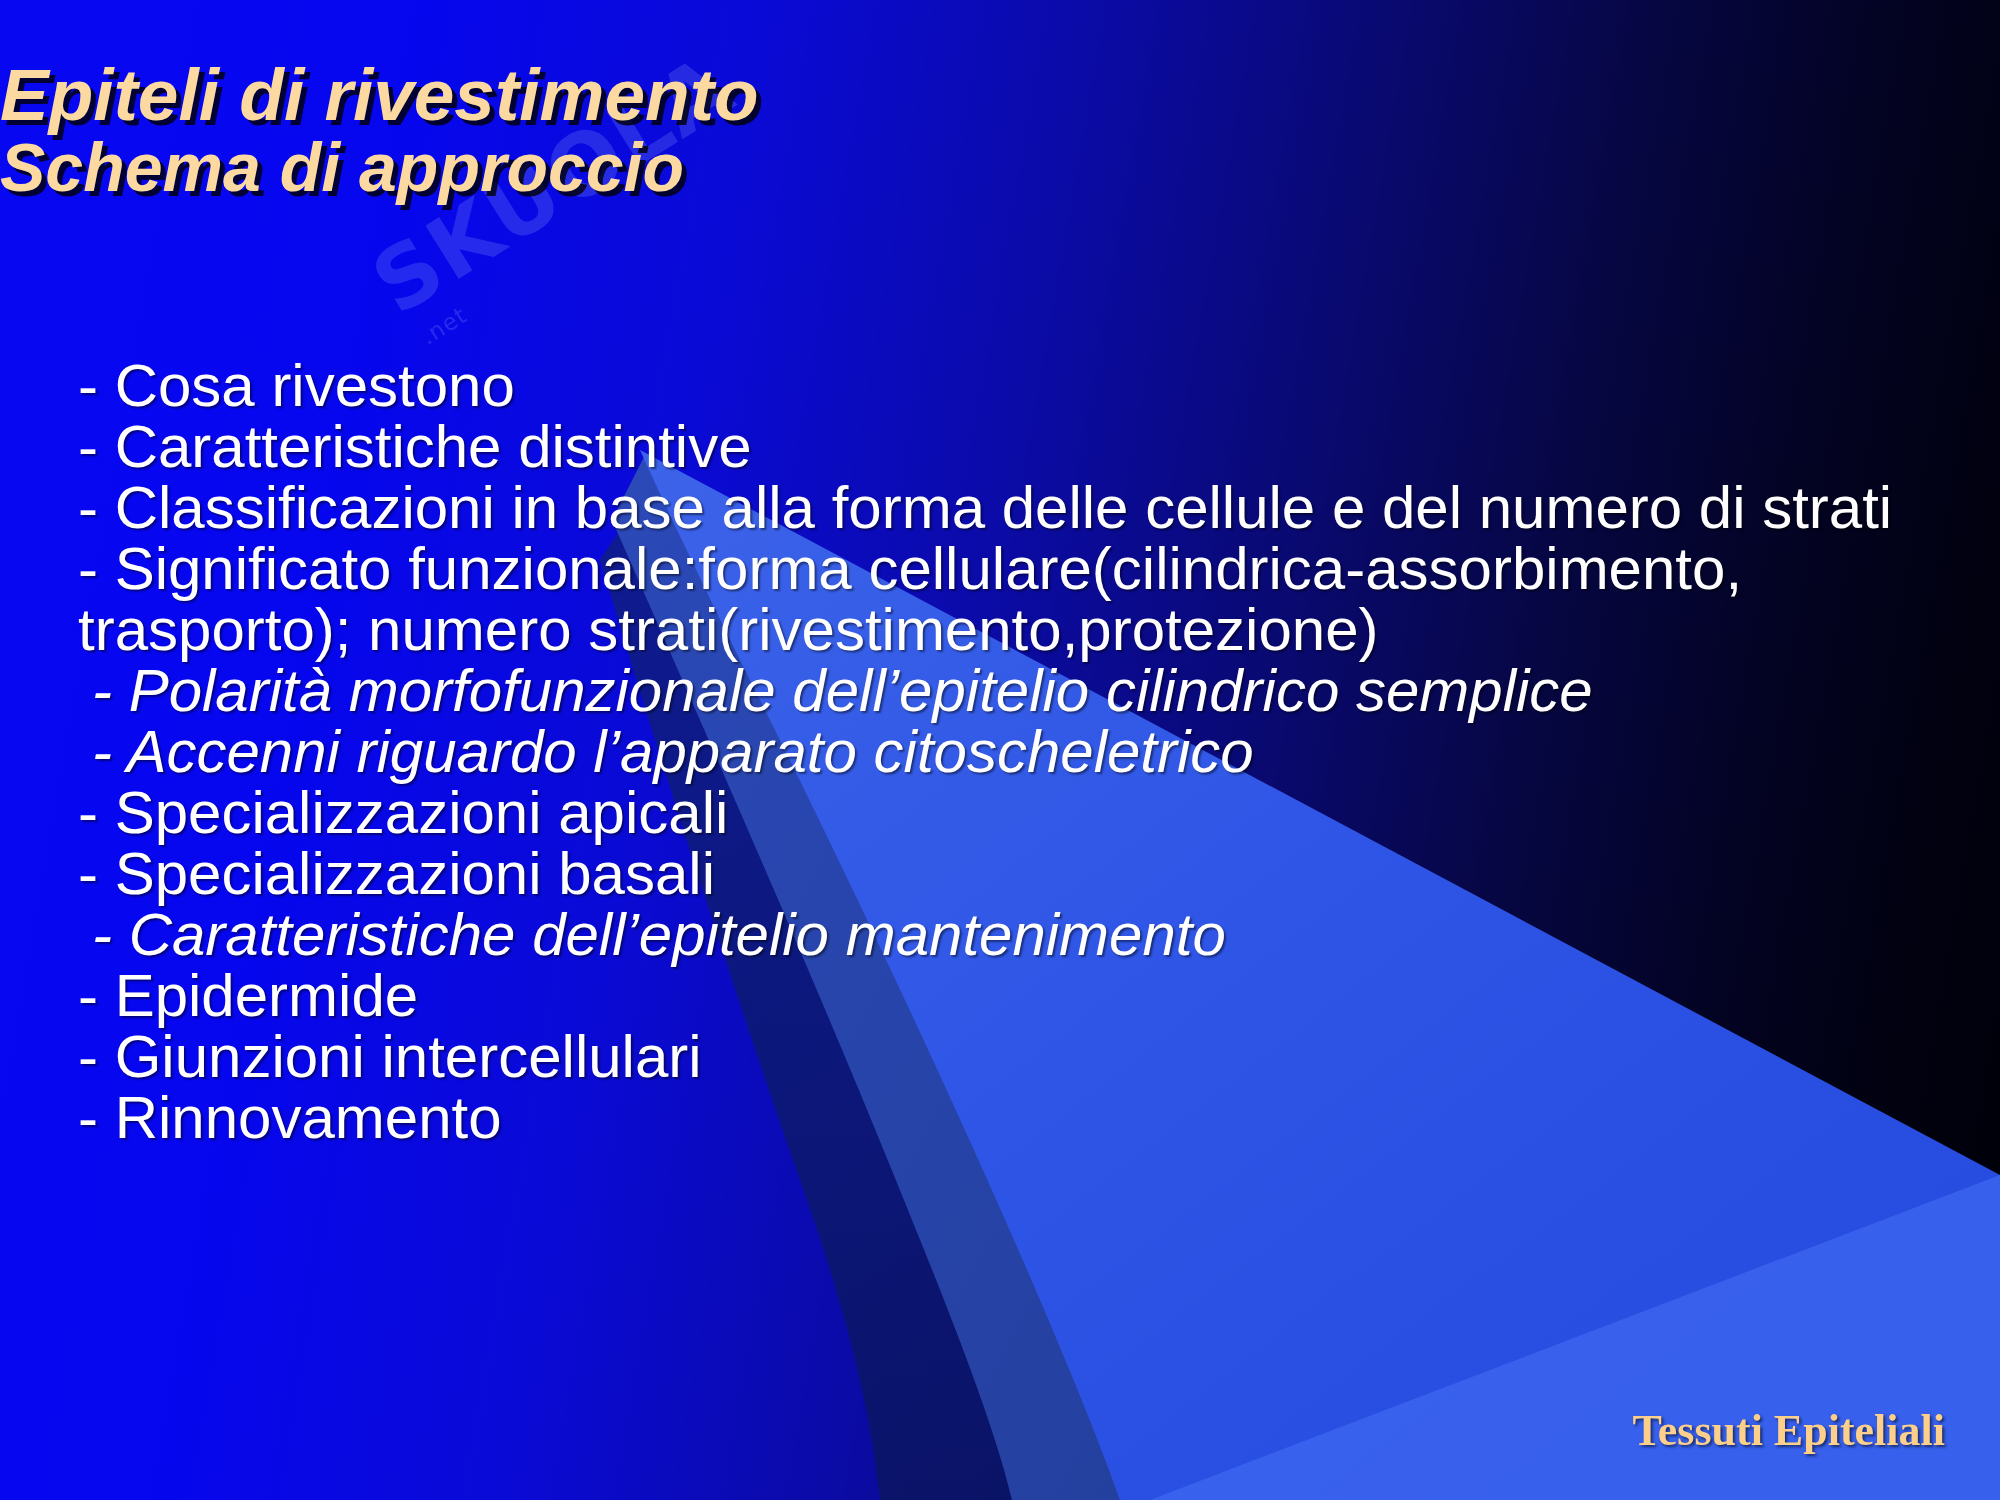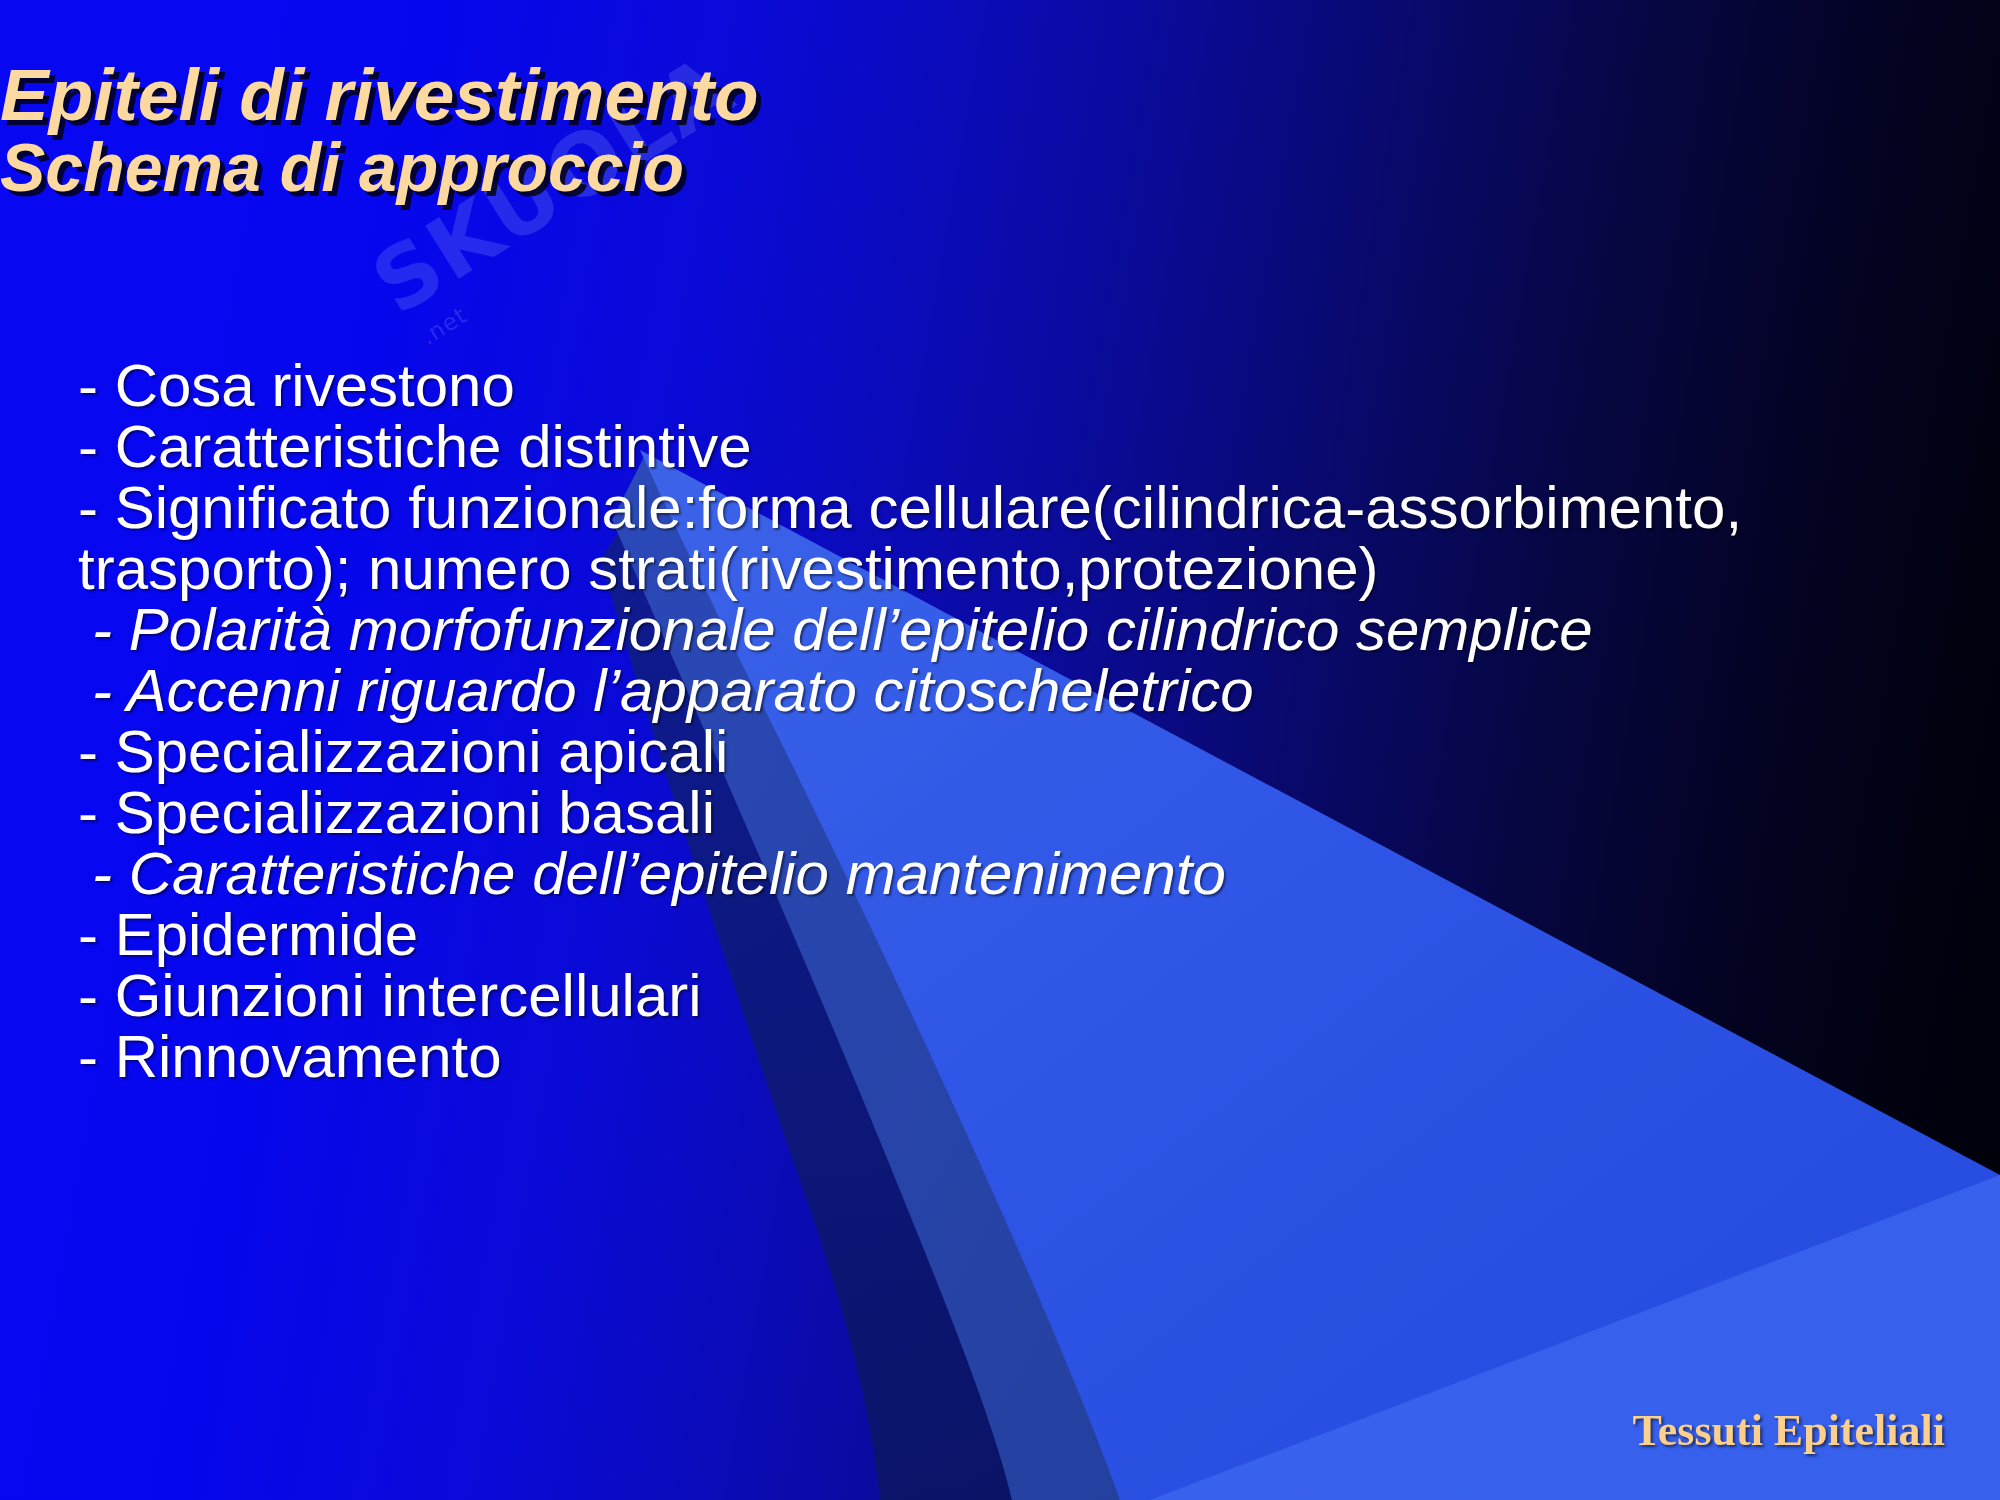--- a/index.html
+++ b/index.html
@@ -173,20 +173,21 @@
   </div>
 
   <div id="title-block">
     <div class="slide-title">Epiteli di rivestimento</div>
     <div class="slide-subtitle">Schema di approccio</div>
   </div>
 
   <div id="body-list">
       <div class="bullet-line">- Cosa rivestono</div>
       <div class="bullet-line">- Caratteristiche distintive</div>
+      <div class="bullet-line">- Classificazioni in base alla forma delle cellule e del numero di strati</div>
       <div class="bullet-line">- Significato funzionale:forma cellulare(cilindrica-assorbimento,</div>
       <div class="bullet-line wrapped">trasporto); numero strati(rivestimento,protezione)</div>
       <div class="bullet-line italic">- Polarità morfofunzionale dell’epitelio cilindrico semplice</div>
       <div class="bullet-line italic">- Accenni riguardo l’apparato citoscheletrico</div>
       <div class="bullet-line">- Specializzazioni apicali</div>
       <div class="bullet-line">- Specializzazioni basali</div>
       <div class="bullet-line italic">- Caratteristiche dell’epitelio mantenimento</div>
       <div class="bullet-line">- Epidermide</div>
       <div class="bullet-line">- Giunzioni intercellulari</div>
       <div class="bullet-line">- Rinnovamento</div>

